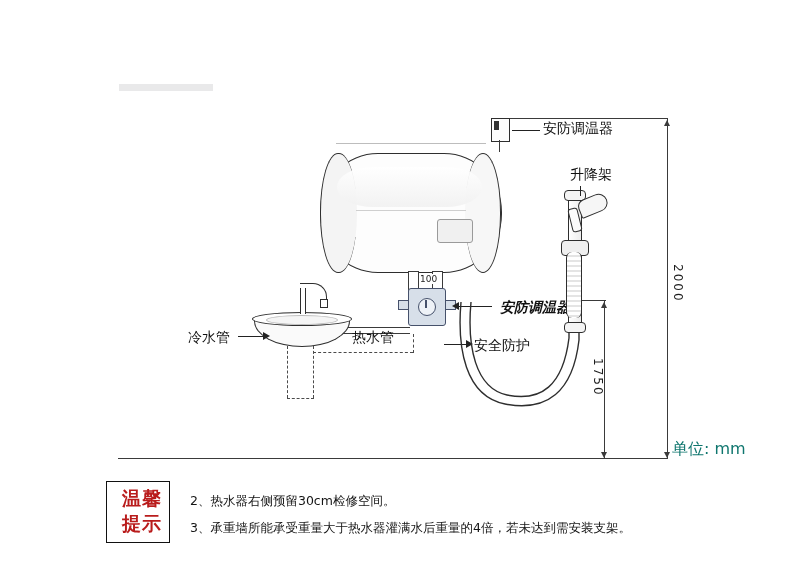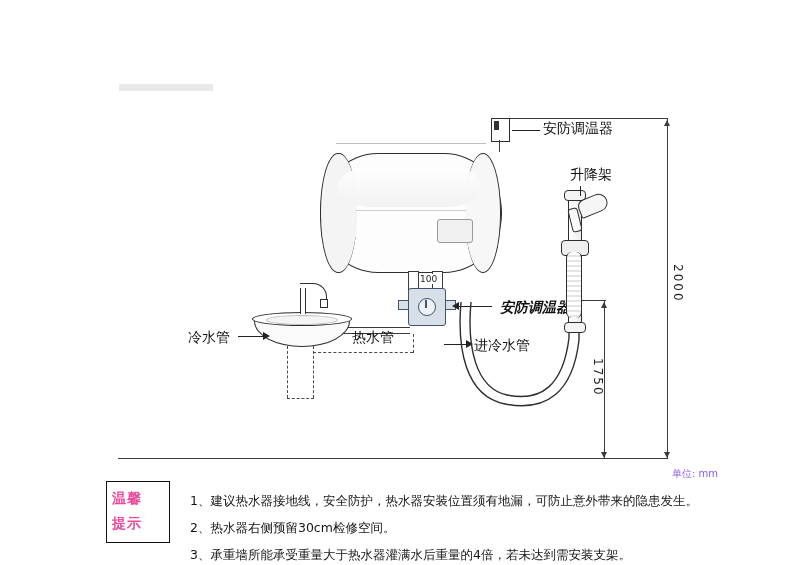--- a/index.html
+++ b/index.html
@@ -85,24 +85,23 @@
     color: #1d1d1d;
     writing-mode: vertical-rl;
     letter-spacing: 2px;
   }
   #dim-2000 { left: 671px; top: 264px; }
   #dim-1750 { left: 591px; top: 358px; }
 
   #unit-label {
     position: absolute;
     left: 672px; top: 439px;
-    font-size: 10px;
-    color: #8b5cf6;
+    font-size: 16px;
+    color: #0f766e;
     white-space: nowrap;
-    margin-top: 28px;
   }
 
   
   #tank-body {
     position: absolute;
     left: 320px; top: 153px;
     width: 180px; height: 118px;
     background: #fdfdfd;
     border: 1.6px solid #2e2e2e;
     border-radius: 58px / 59px;
@@ -387,25 +386,25 @@
   #tips-box {
     position: absolute;
     left: 106px; top: 481px;
     width: 62px; height: 60px;
     border: 1.4px solid #111;
   }
   #tips-box-text {
     position: absolute;
     left: 112px; top: 486px;
     width: 50px;
-    font-size: 14px;
+    font-size: 19px;
     font-weight: bold;
     line-height: 25px;
-    color: #ec4899;
-    text-align: left;
+    color: #b91c1c;
+    text-align: right;
     letter-spacing: 1px;
   }
   #notes {
     position: absolute;
     left: 190px; top: 487px;
     width: 520px;
     font-size: 12.5px;
     color: #151515;
     line-height: 27px;
   }
@@ -477,21 +476,21 @@
   <div id="drain-b"></div>
   <div class="dash-h" id="cold-dash-h"></div>
   <div id="cold-dash-v"></div>
 
   <div class="label" id="lbl-cold-pipe">冷水管</div>
   <div class="leader" style="left:238px; top:336px; width:26px;"></div>
   <div class="leader-arrow arrow-right" style="left:263px; top:332px;"></div>
 
   <div class="label" id="lbl-hot-pipe">热水管</div>
 
-  <div class="label" id="lbl-cold-in">进冷水管</div>
+  <div class="label" id="lbl-cold-in">安全防护</div>
   <div class="leader" style="left:444px; top:344px; width:26px;"></div>
   <div class="leader-arrow arrow-right" style="left:466px; top:340px;"></div>
 
   <svg id="hose" viewBox="0 0 140 112">
     <path d="M6,2 C2,48 10,96 50,104 C92,112 118,92 124,40 L124,2" fill="none" stroke="#2e2e2e" stroke-width="1.4"></path>
     <path d="M16,2 C12,46 20,88 52,95 C86,102 108,86 114,38 L114,2" fill="none" stroke="#2e2e2e" stroke-width="1.4"></path>
   </svg>
 
   <div id="shower-bar"></div>
   <div id="shower-bar-top"></div>
@@ -504,18 +503,17 @@
   <div class="label" id="lbl-lift-bar">升降架</div>
   <div class="leader" style="left:580px; top:186px; width:1.4px; height:10px; background:#222;"></div>
 
   <div id="tips-box"></div>
   <div id="tips-box-text">
     <div>温馨</div>
     <div>提示</div>
   </div>
 
   <div id="notes">
-    <div class="note-line">1、建议热水器接地线，安全防护，热水器安装位置须有地漏，可防止意外带来的隐患发生。</div>
     <div class="note-line">2、热水器右侧预留30cm检修空间。</div>
     <div class="note-line">3、承重墙所能承受重量大于热水器灌满水后重量的4倍，若未达到需安装支架。</div>
   </div>
 
 </div>
 
 </body></html>

